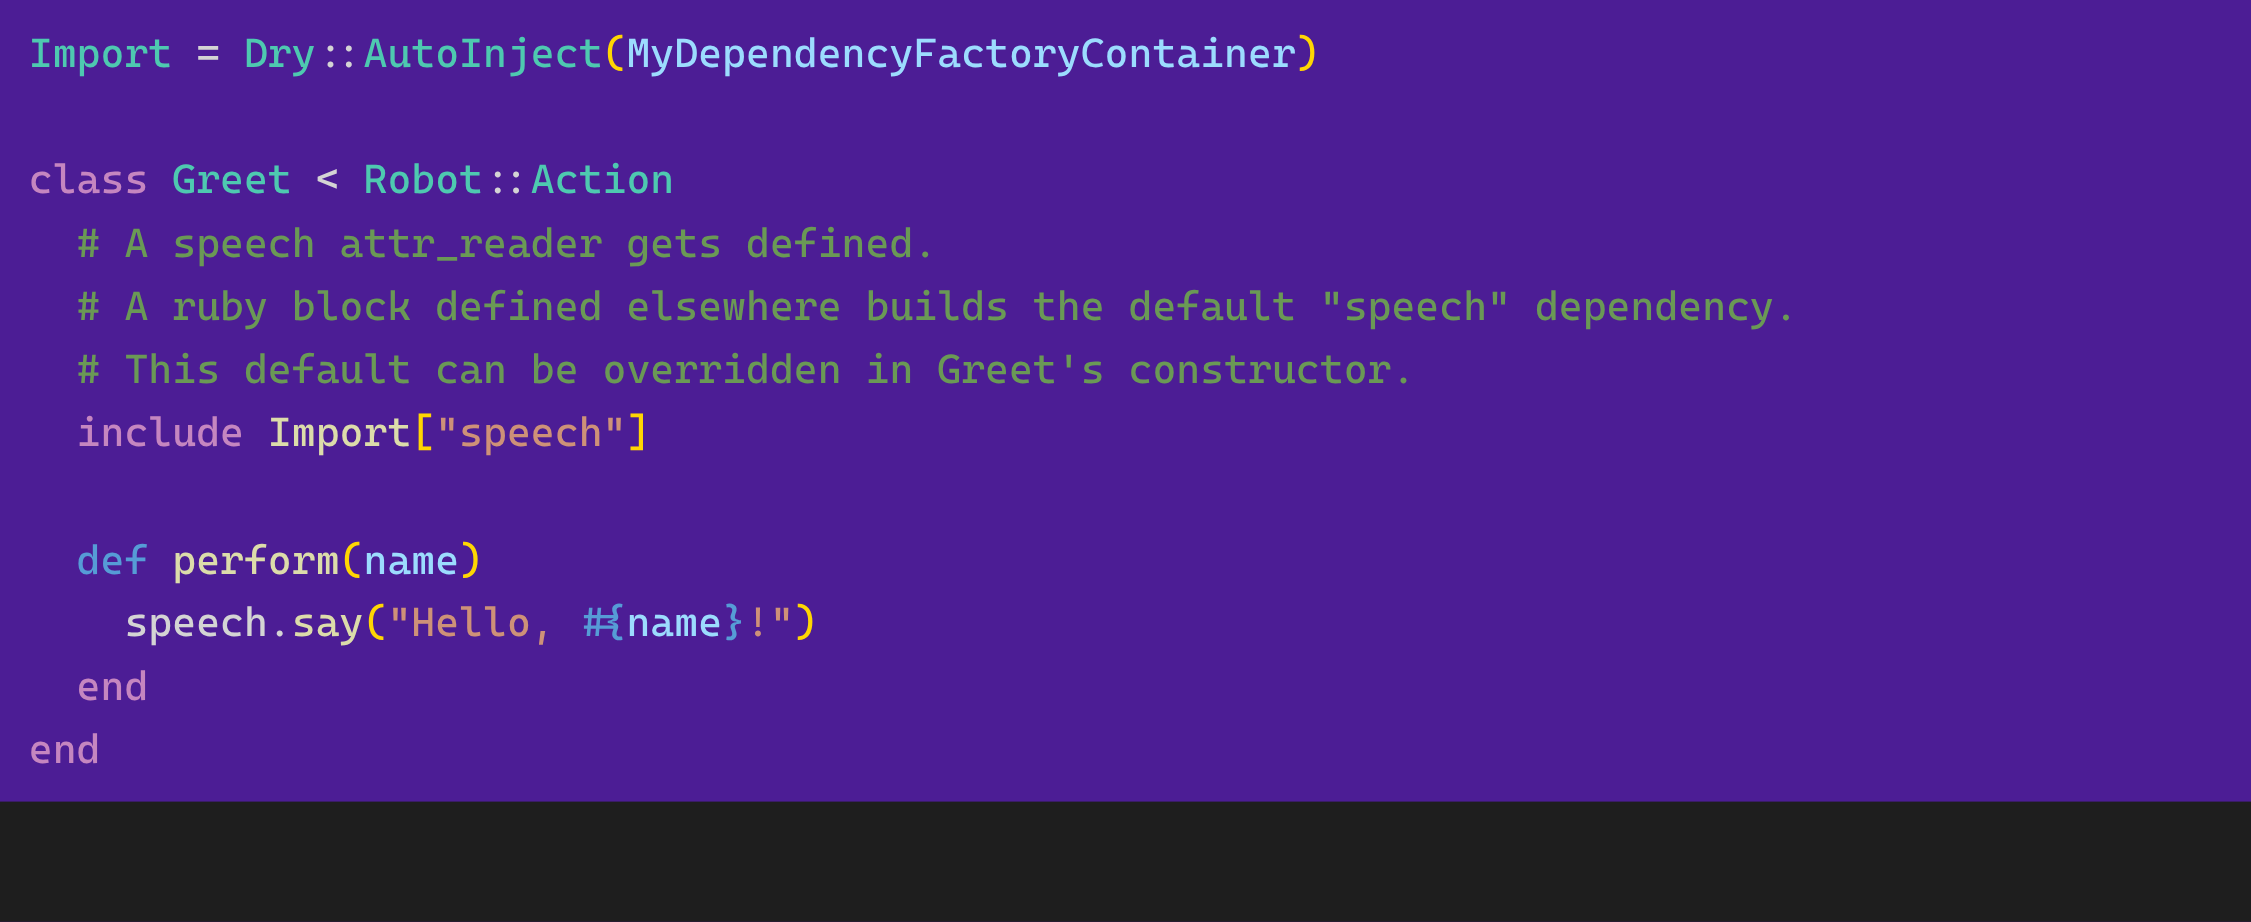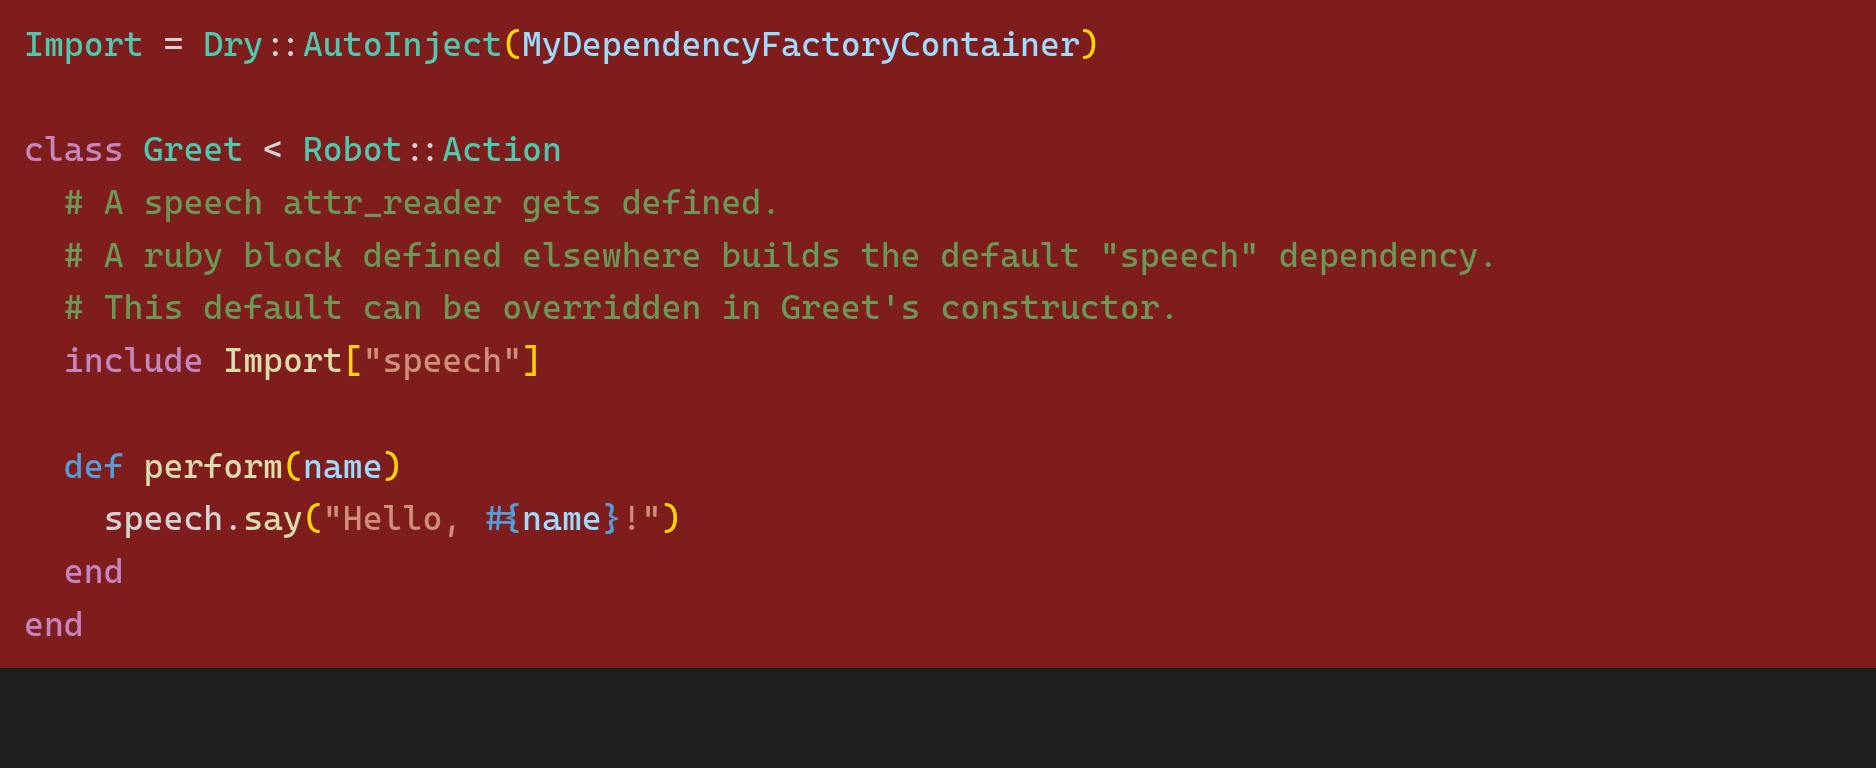--- a/index.html
+++ b/index.html
@@ -11,21 +11,21 @@
     overflow: hidden;
   }
   pre.code {
     margin: 0;
     padding: 18px 24px;
     font-family: "Cascadia Code", "Consolas", "Menlo", "DejaVu Sans Mono", monospace;
     font-size: 34px;
     line-height: 1.55;
     color: #d4d4d4;
     white-space: pre;
-    background: #7f1d1d;
+    background: #4c1d95;
   }
   .tok-const    { color: #4ec9b0; }  
   .tok-op       { color: #d4d4d4; }
   .tok-paren    { color: #ffd602; }  
   .tok-arg      { color: #9cdcfe; }  
   .tok-kw       { color: #c586c0; }  
   .tok-class    { color: #4ec9b0; }
   .tok-comment  { color: #6a9955; }
   .tok-include  { color: #c586c0; }
   .tok-importid { color: #dcdcaa; }  

